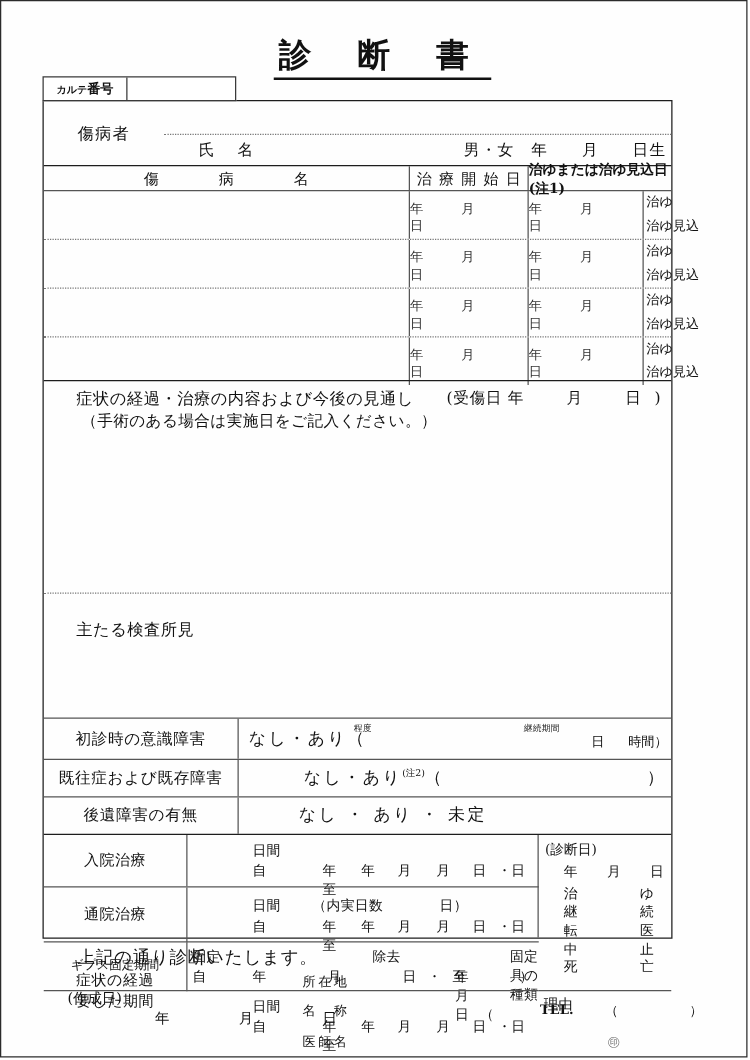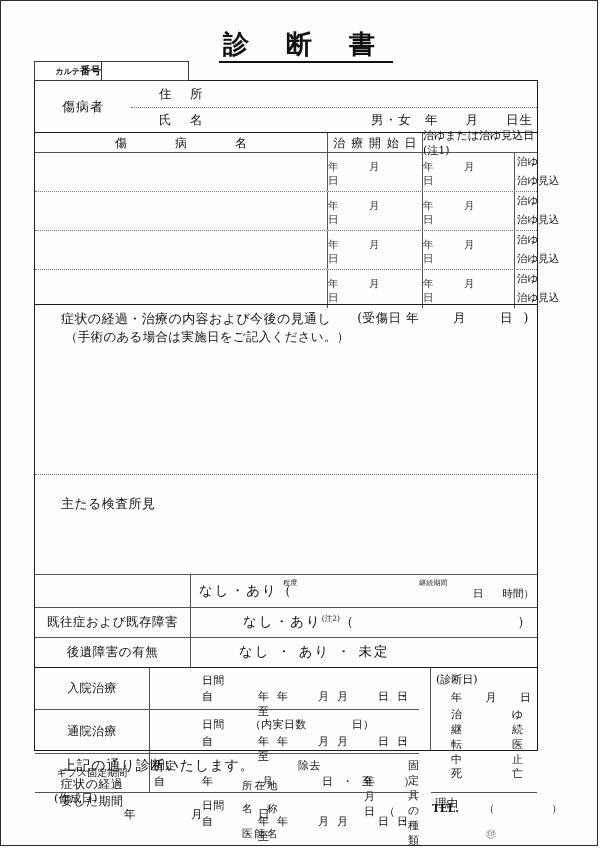--- a/index.html
+++ b/index.html
@@ -37,21 +37,21 @@
   
   #karte{
     left:33px;top:60px;width:155px;height:20px;
     border:1px solid #3a3a3a;
     display:flex;align-items:center;
     background:#fff;z-index:4;
   }
   #karte .lbl{
     width:66px;height:100%;
     border-right:1px solid #3a3a3a;
-    display:flex;align-items:center;justify-content:flex-end;
+    display:flex;align-items:center;justify-content:center;
     font-size:10.5px;font-weight:bold;white-space:nowrap;
   }
   #karte .lbl .kana{font-size:8px;letter-spacing:0;}
   #karte .val{flex:1;}
 
   
   #frame{
     left:33px;top:79px;width:504px;height:671px;
     border:1.6px solid #1d1d1d;
   }
@@ -122,21 +122,21 @@
   #r-after{top:556px;height:30px;}
 
   .nashi{position:absolute;font-size:13.5px;letter-spacing:2px;}
   .sup{font-size:7.5px;vertical-align:super;letter-spacing:0;}
   .mini{position:absolute;font-size:7px;letter-spacing:.2px;color:#222;}
 
   
   #treat{left:0;top:586px;right:0;bottom:0;border-top:1.4px solid #1d1d1d;}
   #treat .left{position:absolute;left:0;right:106px;top:0;bottom:0;}
   #treat .right{position:absolute;right:0;width:106px;top:0;bottom:0;border-left:1px solid #555;}
-  .trow{position:absolute;left:0;right:12px;}
+  .trow{position:absolute;left:0;right:0;}
   .trow .lab{
     position:absolute;left:0;width:114px;top:0;bottom:0;
     display:flex;align-items:center;justify-content:center;
     flex-direction:column;
     font-size:12px;letter-spacing:.4px;text-align:center;line-height:1.45;
   }
   .trow .lab.small{font-size:10px;letter-spacing:0;}
   .trow .val{position:absolute;left:114px;right:0;top:0;bottom:0;border-left:1px solid #555;}
   #t-in{top:0;height:41px;}
   #t-out{top:41px;height:44px;border-top:1px solid #555;}
@@ -181,38 +181,34 @@
         <span>番号</span>
     </div>
     <div class="val"></div>
   </div>
 
   <div id="frame" class="abs">
 
     <div id="pat" class="abs">
       <div class="who abs">傷病者</div>
       <div class="rows abs">
-        <div class="r1 abs">
-          <span class="fld" style="left:28px;top:5px;">住　所</span>
-          <span class="fld" style="left:110px;top:5px;"></span>
-        </div>
         <div class="r2 abs">
           <span class="fld" style="left:28px;top:4px;">氏　名</span>
           <span class="fld" style="left:110px;top:4px;"></span>
           <span class="fld" style="left:240px;top:4px;letter-spacing:1px;">男・女</span>
           <span class="fld" style="right:4px;top:4px;letter-spacing:1px;">年　　月　　日生</span>
         </div>
       </div>
     </div>
 
     <div id="dis" class="abs">
       <div class="hdr abs">
         <div class="hc" style="left:0;width:292px;letter-spacing:8px;text-indent:8px;">傷　　病　　名</div>
         <div class="hc" style="left:292px;width:95px;border-left:1px solid #555;letter-spacing:1px;">治 療 開 始 日</div>
-        <div class="hc" style="left:387px;right:0;border-left:1px solid #555;font-size:11px;">治ゆまたは治ゆ見込日(注1)</div>
+        <div class="hc" style="left:387px;right:0;border-left:1px solid #555;font-size:11px;font-weight:bold;">治ゆまたは治ゆ見込日(注1)</div>
       </div>
       <div class="body abs">
 
         <div class="drow">
           <div class="c-name"></div>
           <div class="c-start">
               <span class="ymd">年　月　日</span>
             </div>
           <div class="c-end">
               <span class="ymd">年　月　日</span>
@@ -287,20 +283,21 @@
         <span>(受傷日</span>
         <span class="sp">年　月　日</span><span>)</span>
       </div>
     </div>
 
     <div id="find" class="abs">
       <div class="l1">主たる検査所見</div>
     </div>
 
     <div id="r-cons" class="lrow abs">
+      <div class="lab">初診時の意識障害</div>
       <div class="val">
         <span class="nashi" style="left:8px;top:7px;">なし・あり（</span>
         <span class="mini" style="left:92px;top:3px;">程度</span>
         <span class="mini" style="left:228px;top:3px;text-align:right;">継続期間</span>
         <span class="nashi" style="left:282px;top:12px;font-size:10.5px;letter-spacing:0;">日</span>
         <span class="nashi" style="right:3px;top:12px;font-size:10.5px;letter-spacing:0;">時間）</span>
       </div>
     </div>
 
     <div id="r-hist" class="lrow abs">

